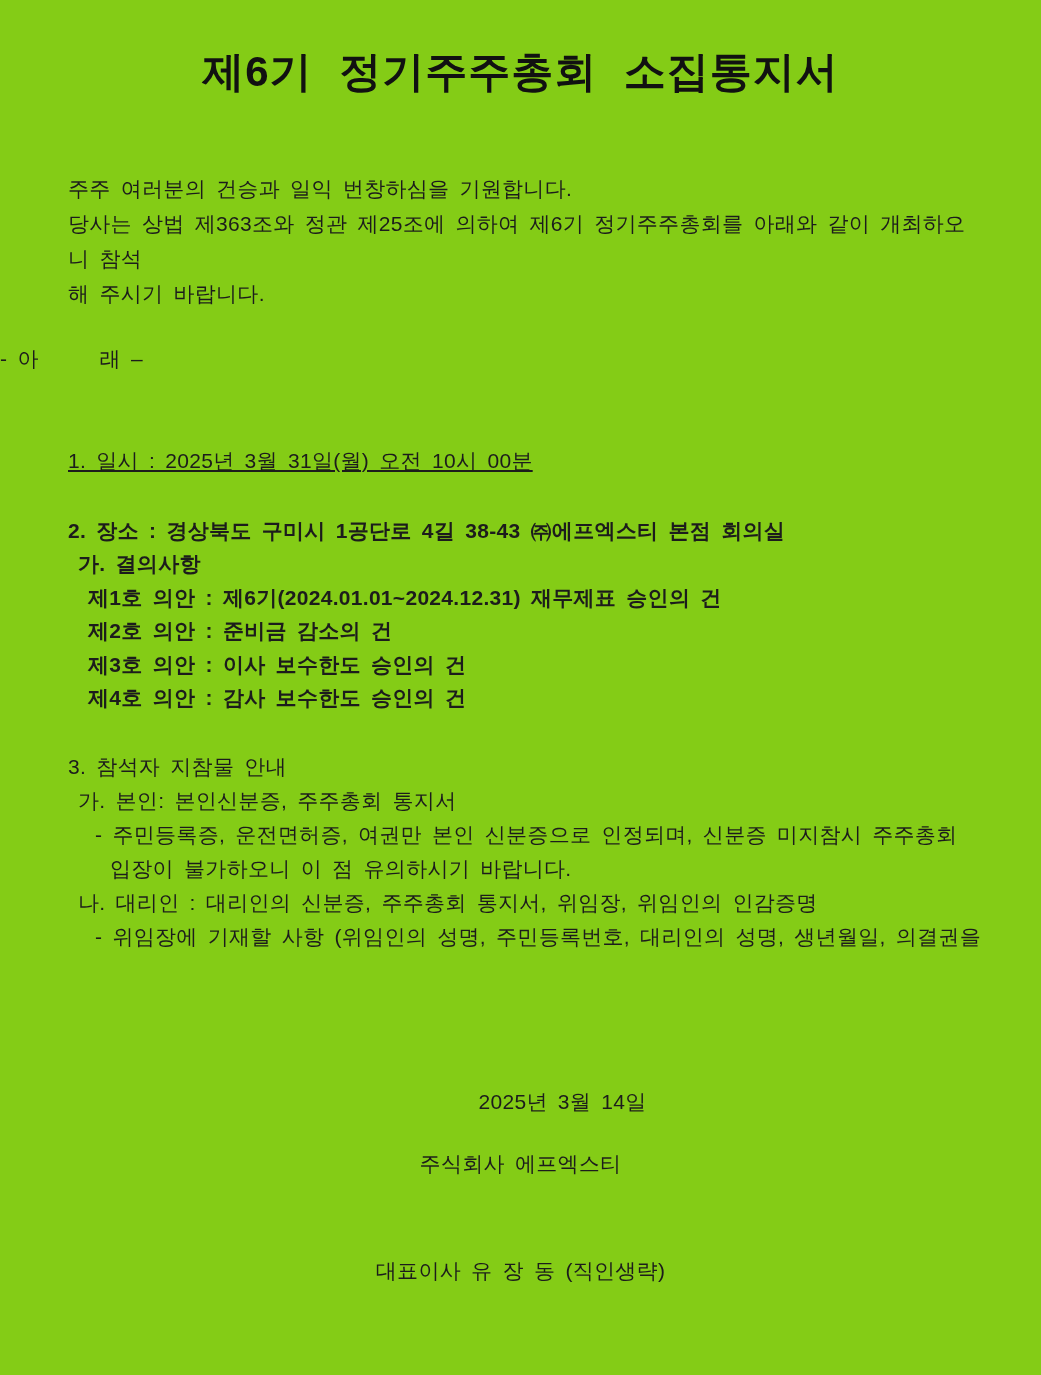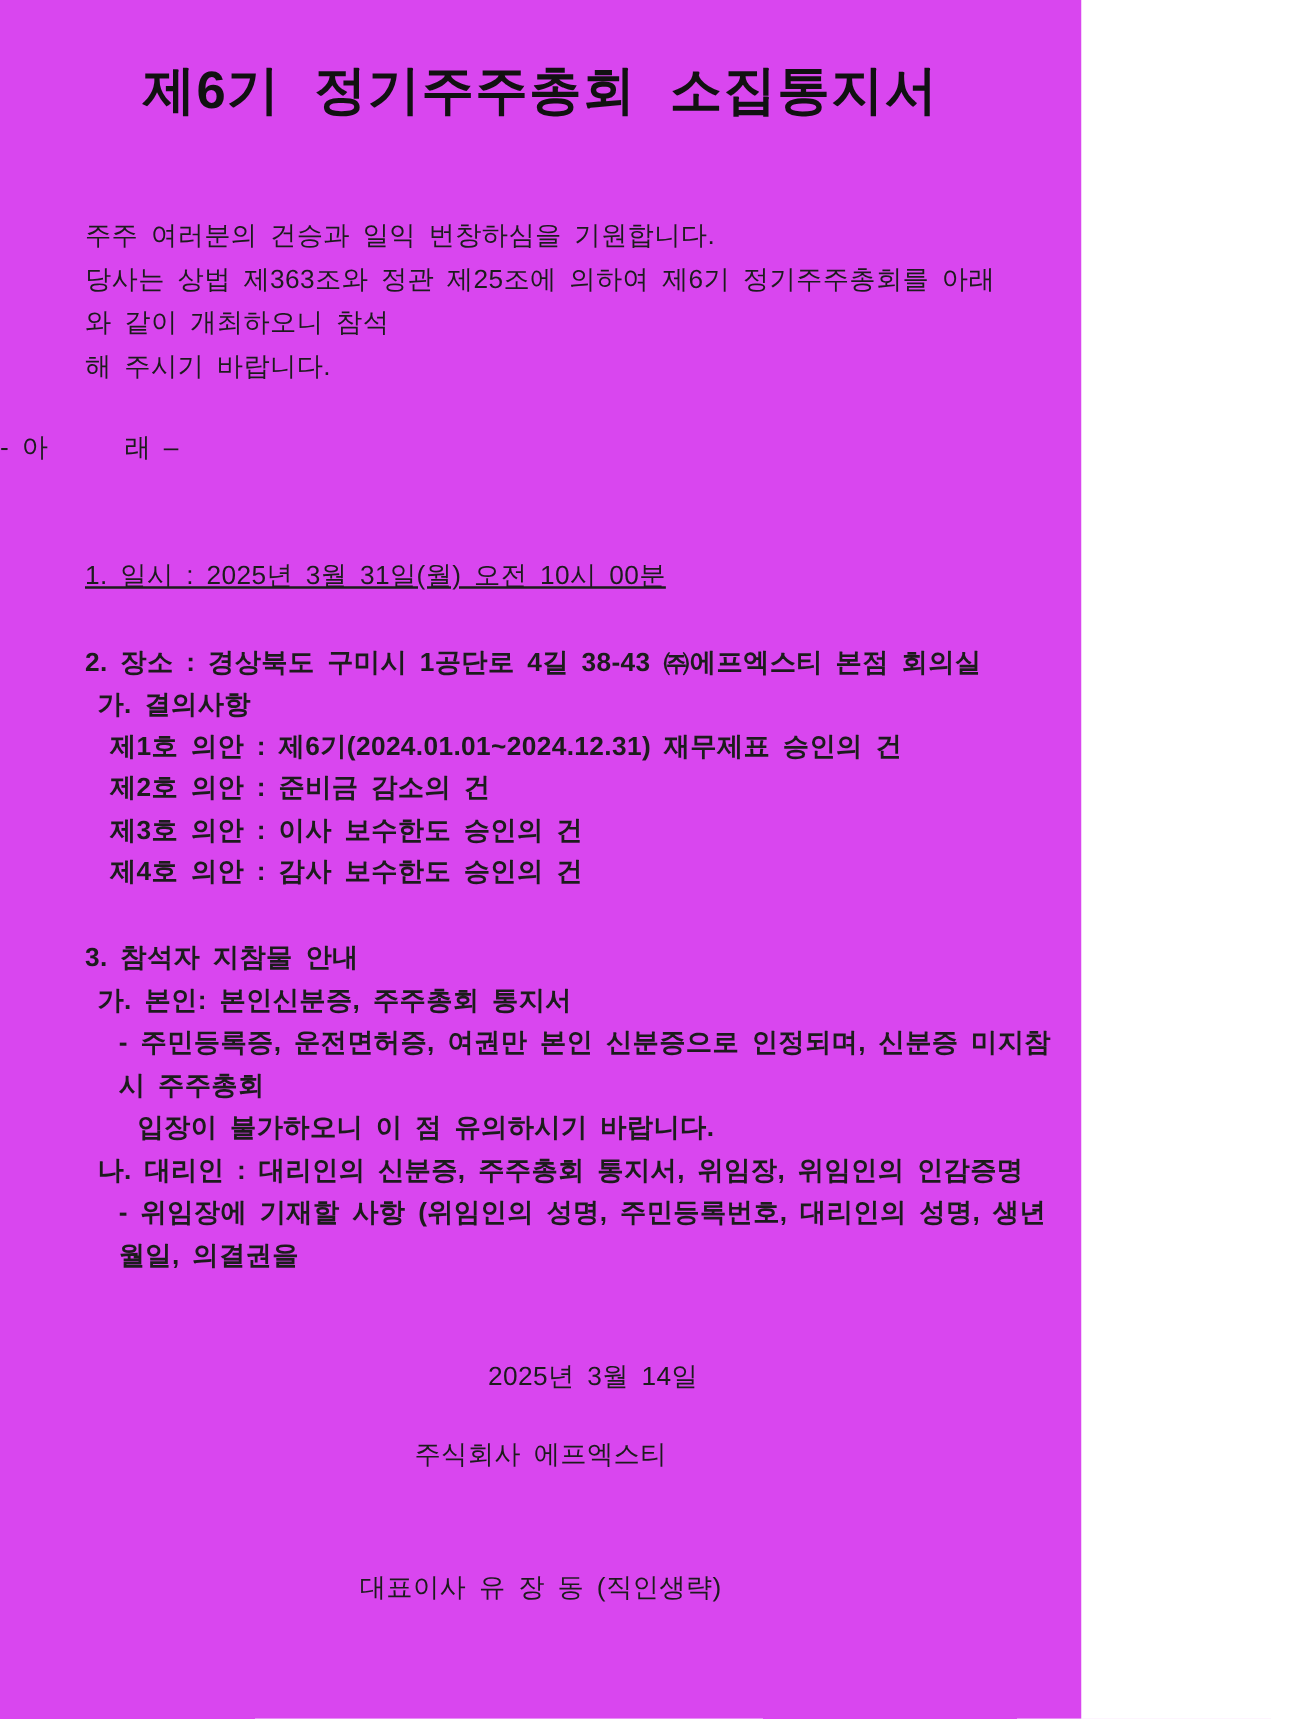--- a/index.html
+++ b/index.html
@@ -8,23 +8,23 @@
     background: #ffffff;
   }
   body {
     width: 1041px;
     height: 1375px;
     font-family: "Liberation Sans", "DejaVu Sans", sans-serif;
     color: #1c1c1c;
   }
   .page {
     position: relative;
-    width: 865px;
+    width: 1041px;
     height: 1375px;
-    background: #d946ef;
+    background: #84cc16;
     overflow: hidden;
   }
   .doc-title {
     position: absolute;
     top: 44px;
     left: 0;
     width: 100%;
     margin: 0;
     text-align: center;
     font-size: 42px;
@@ -68,21 +68,20 @@
     right: 28px;
     line-height: 33.4px;
     font-weight: bold;
   }
   .attendance-block {
     position: absolute;
     top: 750px;
     left: 68px;
     right: 24px;
     line-height: 34px;
-    font-weight: bold;
   }
   .indent-1 { margin-left: 10px; }  
   .indent-2 { margin-left: 20px; }  
   .indent-dash { margin-left: 27px; } 
   .indent-cont { margin-left: 42px; } 
   .footer-line {
     position: absolute;
     left: 0;
     width: 100%;
     text-align: center;

